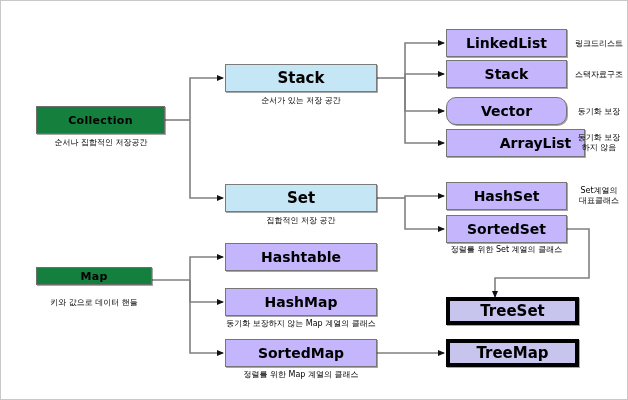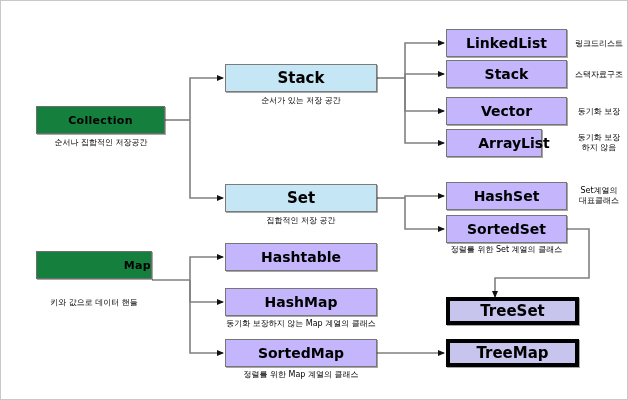--- a/index.html
+++ b/index.html
@@ -129,47 +129,47 @@
   <div class="node plain" style="left:445px; top:28px; width:121px; height:28px;">
     <span>LinkedList</span>
   </div>
   <div class="caption left" style="left:570px; top:38px; width:56px;">링크드리스트</div>
 
   <div class="node plain" style="left:445px; top:59px; width:121px; height:28px;">
     <span>Stack</span>
   </div>
   <div class="caption left" style="left:570px; top:69px; width:56px;">스택자료구조</div>
 
-  <div class="node plain" style="left:445px; top:96px; width:121px; height:28px;">
+  <div class="node plain" style="left:445px; top:96px; width:121px; height:28px;border-radius:10px;">
     <span>Vector</span>
   </div>
   <div class="caption left" style="left:570px; top:106px; width:56px;">동기화 보장</div>
 
-  <div class="node plain" style="left:445px; top:128px; width:96px; height:28px;padding-left:40px;">
+  <div class="node plain" style="left:445px; top:128px; width:139px; height:28px;padding-left:40px;">
     <span>ArrayList</span>
   </div>
   <div class="caption left" style="left:570px; top:132px; width:56px;">동기화 보장
 하지 않음</div>
 
   <div class="node plain" style="left:445px; top:181px; width:121px; height:28px;">
     <span>HashSet</span>
   </div>
   <div class="caption left" style="left:570px; top:185px; width:56px;">Set계열의
 대표클래스</div>
 
   <div class="node plain" style="left:445px; top:214px; width:121px; height:28px;">
     <span>SortedSet</span>
   </div>
   <div class="caption" style="left:434px; top:244px; width:143px;">정렬를 위한 Set 계열의 클래스</div>
 
   <div class="node purple" style="left:445px; top:296px; width:133px; height:28px;">
     <span>TreeSet</span>
   </div>
 
-  <div class="node root" style="left:35px; top:250px; width:116px; height:28px;justify-content:flex-end;">
+  <div class="node root" style="left:35px; top:266px; width:116px; height:18px;">
     <span>Map</span>
   </div>
   <div class="caption" style="left:25px; top:297px; width:136px;">키와 값으로 데이터 핸들</div>
 
   <div class="node plain" style="left:224px; top:242px; width:152px; height:28px;">
     <span>Hashtable</span>
   </div>
 
   <div class="node plain" style="left:224px; top:287px; width:152px; height:28px;">
     <span>HashMap</span>

